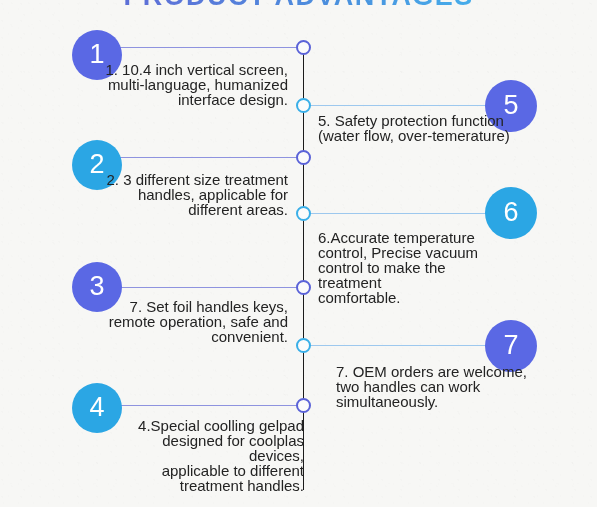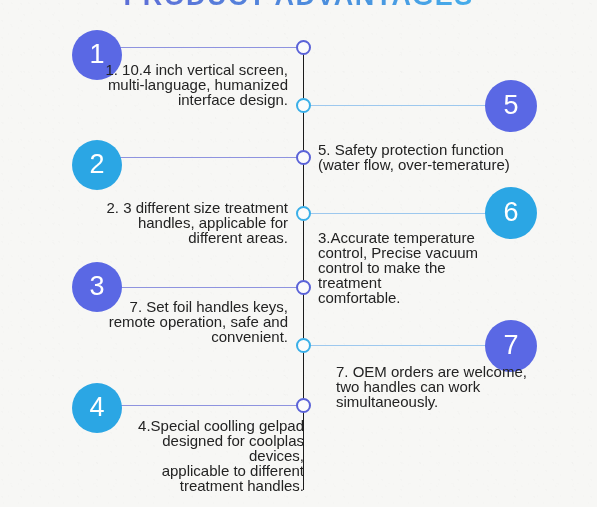--- a/index.html
+++ b/index.html
@@ -129,21 +129,21 @@
 </div>
 <div class="desc left" style="left:88px; top:62px; width:200px;">1. 10.4 inch vertical screen,
 multi-language, humanized
 interface design.</div>
 
 <div class="connector purple" style="left:120px; top:157px; width:180px;"></div>
 <div class="node" style="top:150px;"></div>
 <div class="bubble azure" style="left:72px; top:140px; width:50px; height:50px;">
   <span>2</span>
 </div>
-<div class="desc left" style="left:88px; top:172px; width:200px;margin-top:28px;">2. 3 different size treatment
+<div class="desc left" style="left:88px; top:172px; width:200px;">2. 3 different size treatment
 handles, applicable for
 different areas.</div>
 
 <div class="connector purple" style="left:120px; top:287px; width:180px;"></div>
 <div class="node" style="top:280px;"></div>
 <div class="bubble violet" style="left:72px; top:262px; width:50px; height:50px;">
   <span>3</span>
 </div>
 <div class="desc left" style="left:88px; top:299px; width:200px;">7. Set foil handles keys,
 remote operation, safe and
@@ -157,29 +157,29 @@
 <div class="desc left" style="left:104px; top:418px; width:200px;">4.Special coolling gelpad
 designed for coolplas devices,
 applicable to different
 treatment handles.</div>
 
 <div class="connector cyan" style="left:307px; top:105px; width:180px;"></div>
 <div class="node cyan" style="top:98px;"></div>
 <div class="bubble violet" style="left:485px; top:80px; width:52px; height:52px;">
   <span>5</span>
 </div>
-<div class="desc right" style="left:318px; top:113px; width:200px;margin-top:29px;">5. Safety protection function
+<div class="desc right" style="left:318px; top:113px; width:200px;">5. Safety protection function
 (water flow, over-temerature)</div>
 
 <div class="connector cyan" style="left:307px; top:213px; width:180px;"></div>
 <div class="node cyan" style="top:206px;"></div>
 <div class="bubble azure" style="left:485px; top:187px; width:52px; height:52px;">
   <span>6</span>
 </div>
-<div class="desc right" style="left:318px; top:230px; width:190px;">3.Accurate temperature
+<div class="desc right" style="left:318px; top:230px; width:190px;">6.Accurate temperature
 control, Precise vacuum
 control to make the treatment
 comfortable.</div>
 
 <div class="connector cyan" style="left:307px; top:345px; width:180px;"></div>
 <div class="node cyan" style="top:338px;"></div>
 <div class="bubble violet" style="left:485px; top:320px; width:52px; height:52px;">
   <span>7</span>
 </div>
 <div class="desc right" style="left:336px; top:352px; width:200px;margin-top:12px;">7. OEM orders are welcome,

